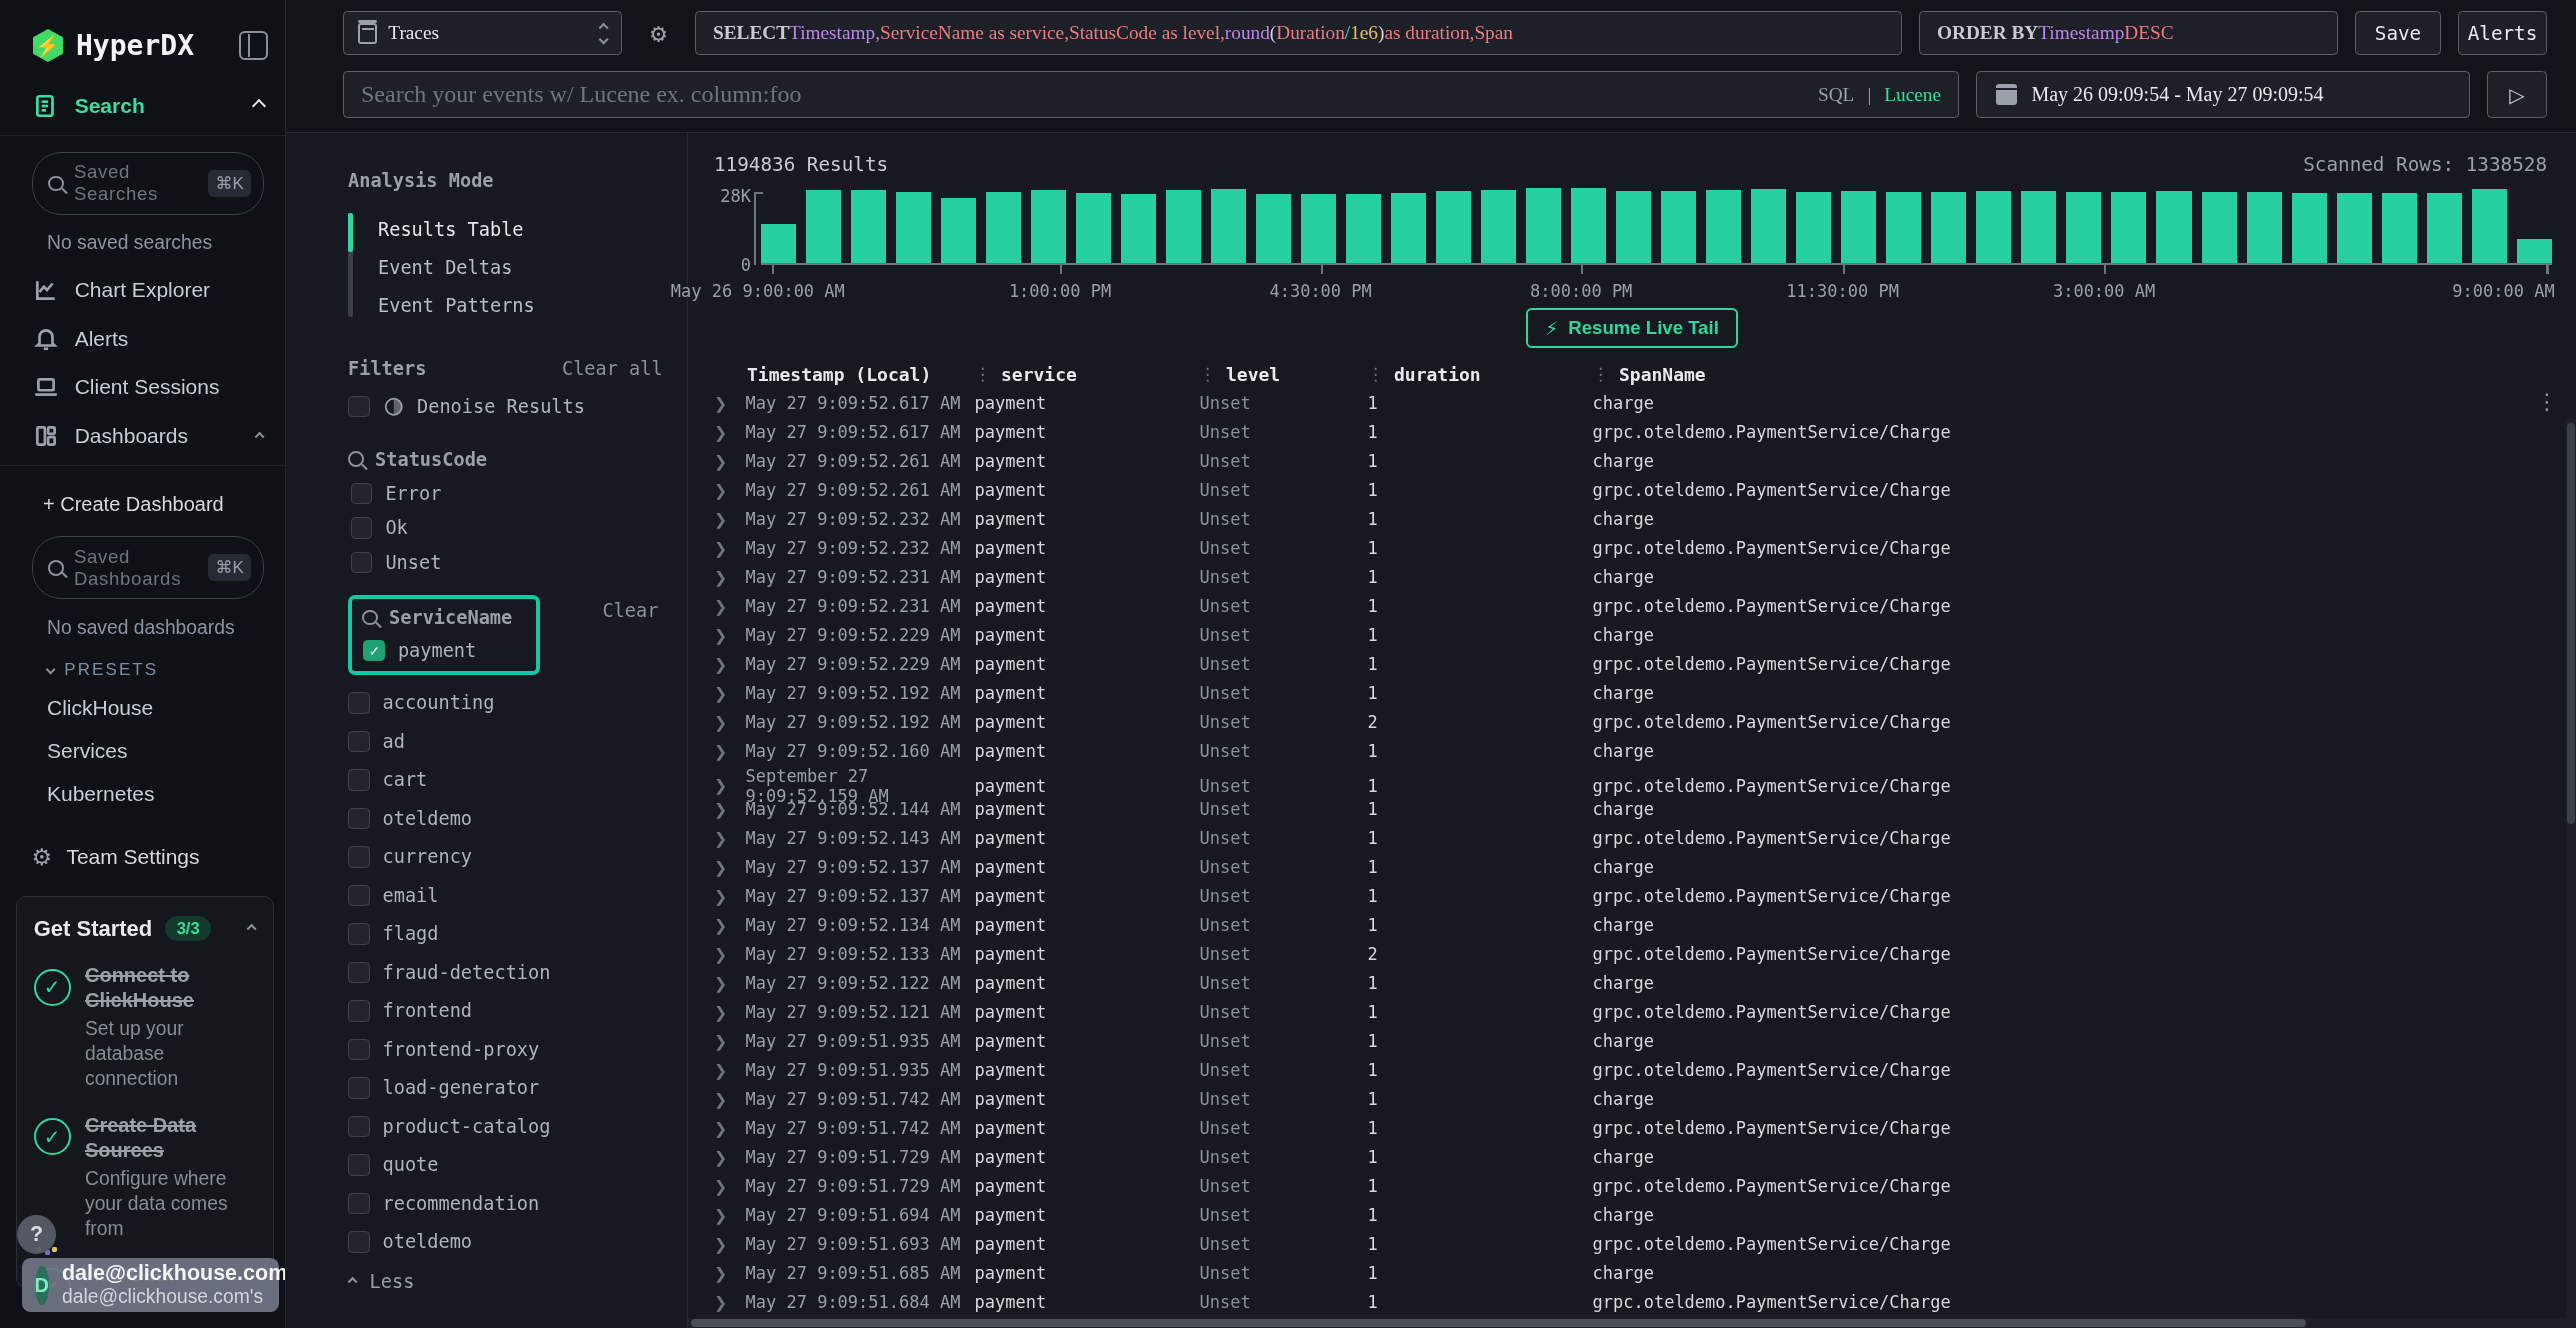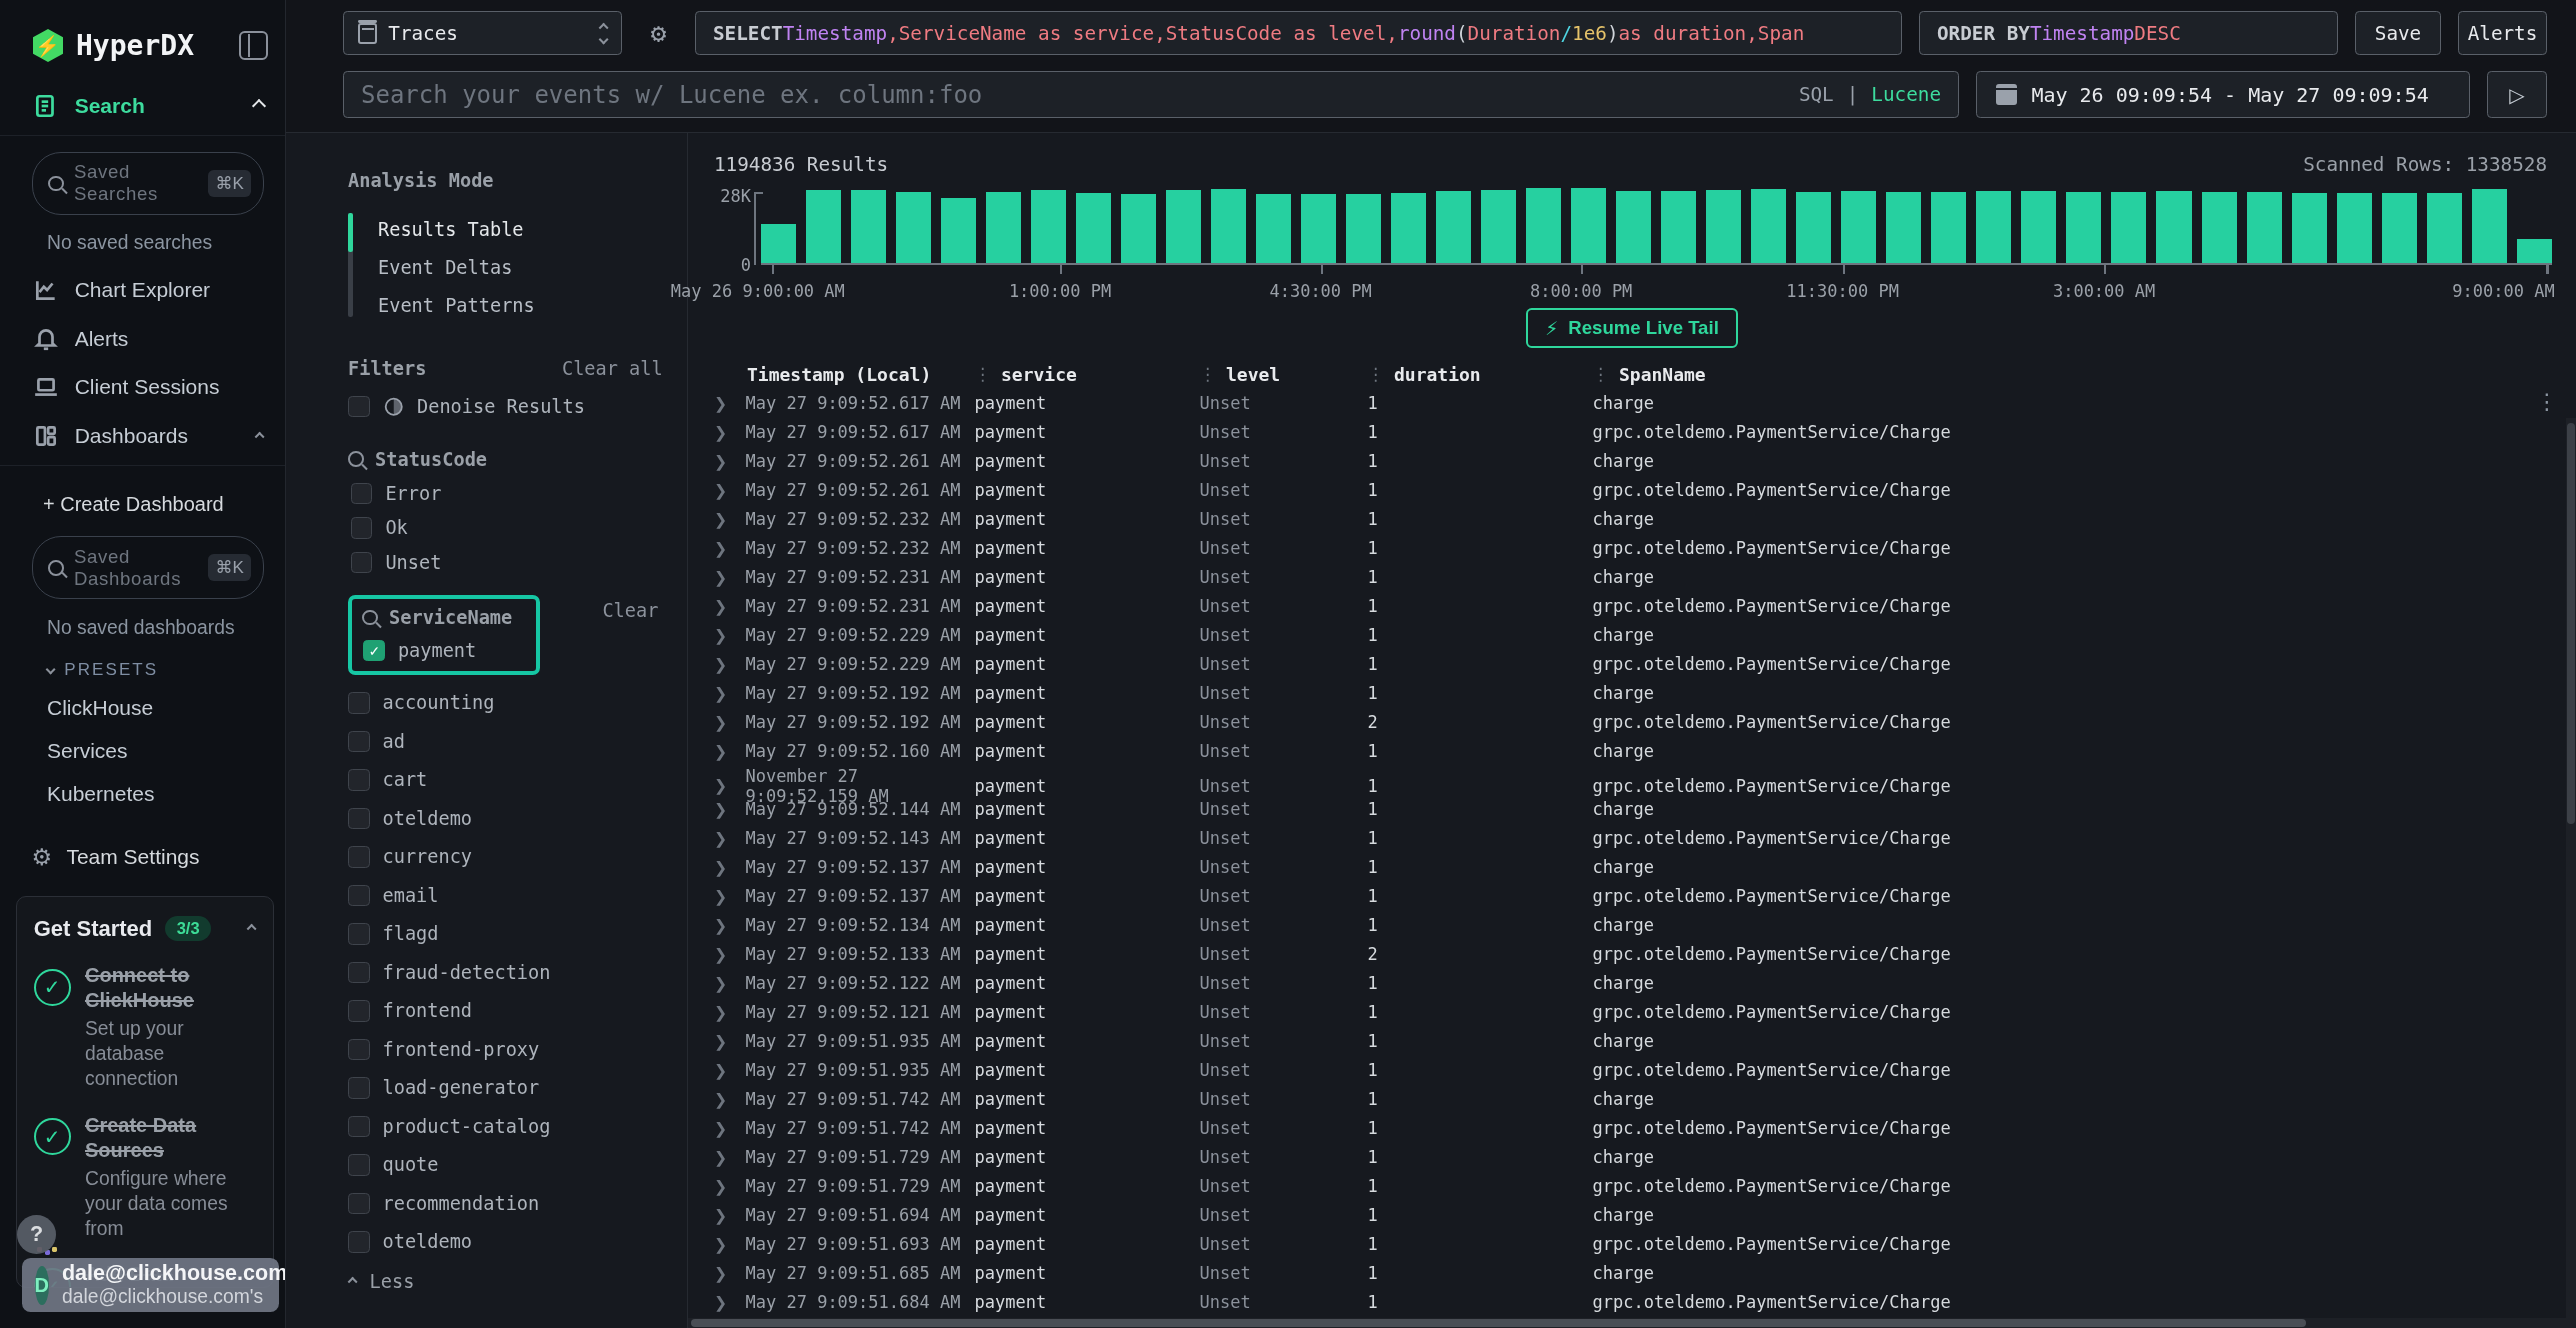--- a/index.html
+++ b/index.html
@@ -61,21 +61,21 @@
   .avatar { width:39px; height:39px; border-radius:50%; background:#2c6e5e; color:#7ef0c0; font-weight:bold;
             display:flex; align-items:center; justify-content:center; font-size:20px; }
   .user-email { color:#f4f5f7; font-weight:bold; font-size:21.5px; line-height:1.1; }
   .user-sub { color:#d3d6dc; font-size:19.3px; line-height:1.15; }
 
   
   .right { flex:1; display:flex; flex-direction:column; background:#16191f; min-width:0; }
   .topbar { background:#121419; border-bottom:1.4px solid #262a31; padding:11.4px 29px 14.3px 57px; }
   .tb-row { display:flex; align-items:stretch; gap:17px; }
   .tb-row + .tb-row { margin-top:15.7px; }
-  .box { background:#1d2127; border:1.4px solid #5a6069; border-radius:4.3px; display:flex; align-items:center; }
+  .box { background:#1d2127; border:1.4px solid #5a6069; border-radius:4.3px; display:flex; align-items:center;font-family:Liberation Serif, serif; }
   .src-select { width:279px; padding:0 14.3px; gap:11.4px; font-size:19.3px; color:#e8eaed; height:44px; }
   .db-icon { width:18.6px; height:21.5px; border:2.1px solid #9aa1ab; border-radius:2.9px; position:relative; }
   .db-icon::before { content:''; position:absolute; left:1.4px; right:1.4px; top:2.9px; height:2.1px; background:#9aa1ab; }
   .db-icon::after { content:''; position:absolute; left:-2.1px; right:-2.1px; top:-4.3px; height:2.9px; background:#9aa1ab; border-radius:1.4px; }
   .updown { margin-left:auto; display:flex; flex-direction:column; gap:4.3px; align-items:center; }
   .gear-btn { display:flex; align-items:center; justify-content:center; width:39px; font-size:26px; color:#9aa1ab; }
   .sql-box { flex:1; padding:0 17px; font-size:19.3px; white-space:nowrap; overflow:hidden; height:44px; }
   .order-box { width:419px; padding:0 17px; font-size:19.3px; white-space:nowrap; overflow:hidden; height:44px; }
   .tok-kw { color:#c8ccd2; font-weight:bold; }
   .tok-id { color:#c083f2; }
@@ -700,21 +700,21 @@
             <div class="trow">
               <span class="rchev">❯</span>
               <span class="ts">May 27 9:09:52.160 AM</span>
               <span class="svc">payment</span>
               <span class="lvl">Unset</span>
               <span class="dur">1</span>
               <span class="span">charge</span>
             </div>
             <div class="trow">
               <span class="rchev">❯</span>
-              <span class="ts">November 27 9:09:52.159 AM</span>
+              <span class="ts">September 27 9:09:52.159 AM</span>
               <span class="svc">payment</span>
               <span class="lvl">Unset</span>
               <span class="dur">1</span>
               <span class="span">grpc.oteldemo.PaymentService/Charge</span>
             </div>
             <div class="trow">
               <span class="rchev">❯</span>
               <span class="ts">May 27 9:09:52.144 AM</span>
               <span class="svc">payment</span>
               <span class="lvl">Unset</span>

